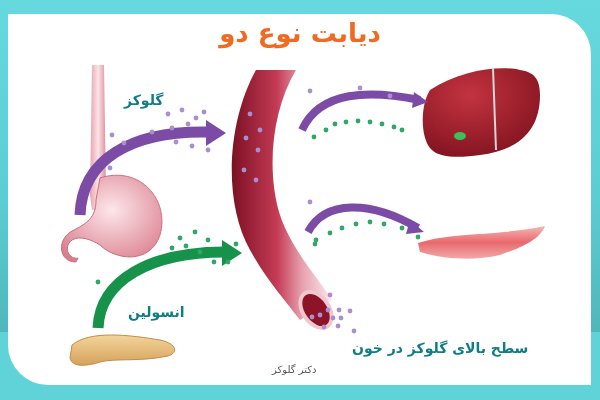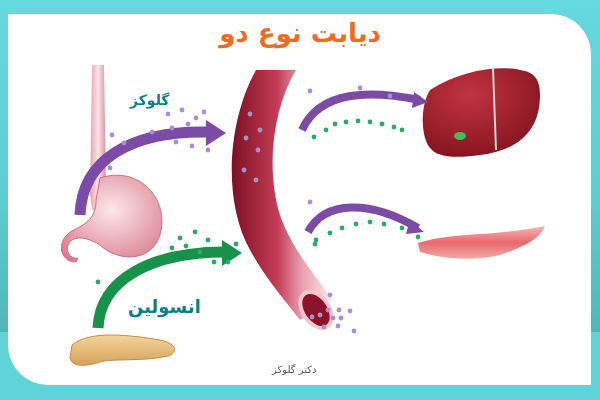--- a/index.html
+++ b/index.html
@@ -3,22 +3,22 @@
 <meta charset="utf-8">
 <style>
   html, body { margin:0; padding:0; }
   body { width:600px; height:400px; overflow:hidden; background:#5fd3d8; font-family:"DejaVu Sans", sans-serif; }
   .frame { position:relative; width:600px; height:332px; background:linear-gradient(180deg,#66d9de 0%,#5ccdd3 60%,#4fb7bb 100%); }
   .panel { position:absolute; left:8px; top:14px; width:583px; height:371px; background:#ffffff;
            border-top-right-radius:40px; border-bottom-left-radius:40px; overflow:hidden; }
   .title { position:absolute; left:0; right:0; top:18px; text-align:center; direction:rtl;
            font-size:26px; font-weight:bold; color:#f06a22; }
   .label { position:absolute; direction:rtl; color:#0e7d86; font-weight:bold; white-space:nowrap; }
-  .lbl-glucose { left:130px; top:92px; font-size:14px; }
-  .lbl-insulin { left:128px; top:296px; font-size:18px; }
+  .lbl-glucose { left:124px; top:92px; font-size:14px; }
+  .lbl-insulin { left:128px; top:304px; font-size:14px; }
   .lbl-organs { left:395px; top:160px; width:190px; font-size:13.5px; line-height:19px; text-align:right; white-space:normal; }
   .lbl-blood { left:352px; top:340px; font-size:14px; }
   .credit { position:absolute; left:272px; top:364px; font-size:10px; color:#555; direction:rtl; }
   svg.art { position:absolute; left:0; top:0; }
 </style>
 </head>
 <body>
 
 <div class="frame">
   <div class="panel"></div>
@@ -156,14 +156,15 @@
       <circle cx="402" cy="228" r="2.4"></circle>
         <circle cx="418" cy="237" r="2.4"></circle>
         <circle cx="315" cy="244" r="2.4"></circle>
       <circle cx="98" cy="282" r="2.4"></circle>
     </g>
   </svg>
 
   <div class="title">دیابت نوع دو</div>
   <div class="label lbl-glucose">گلوکز</div>
   <div class="label lbl-insulin">انسولین</div>
+  <div class="label lbl-blood">سطح بالای گلوکز در خون</div>
   <div class="credit">دکتر گلوکز</div>
 </div>
 
 </body></html>

